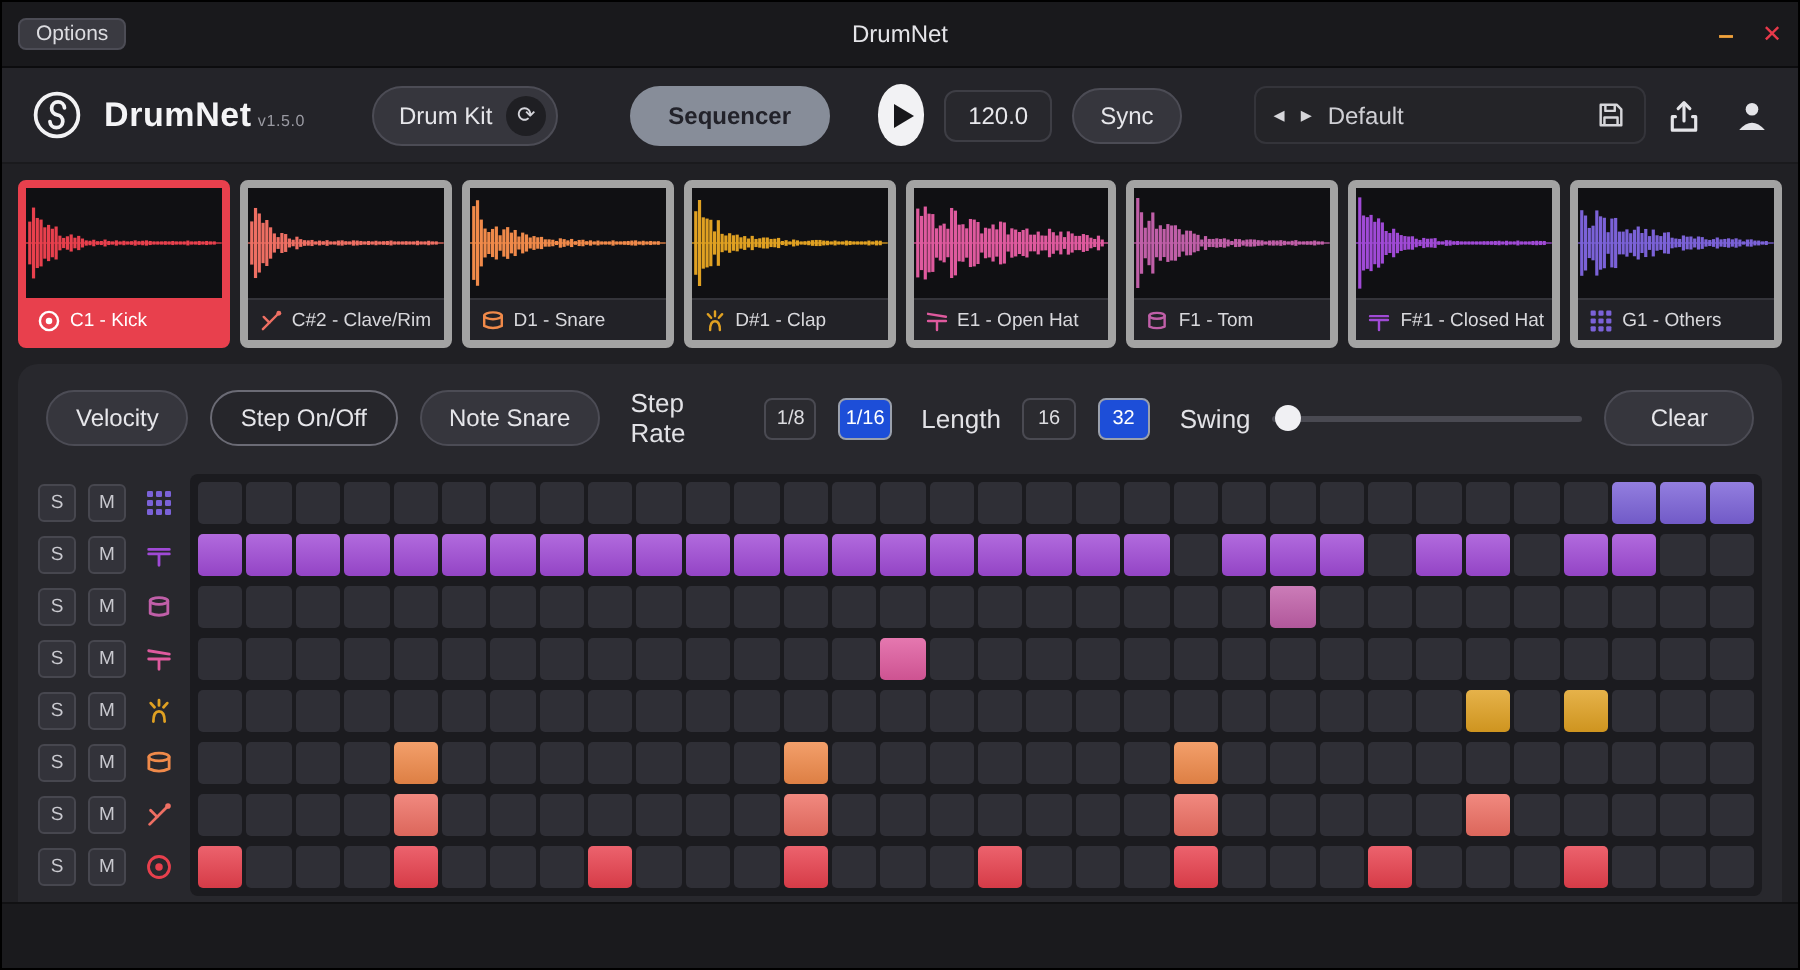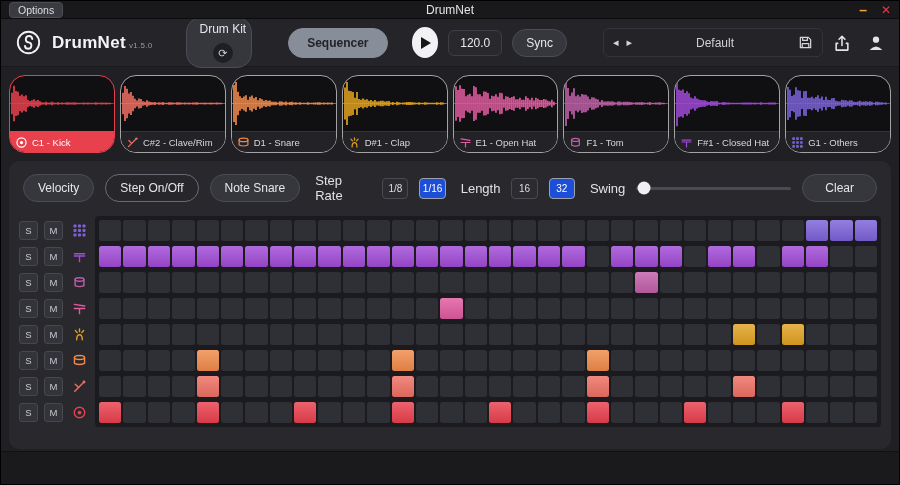--- a/index.html
+++ b/index.html
@@ -1,49 +1,49 @@
 <!DOCTYPE html>
 <html><head>
 <meta charset="utf-8">
 <style>
   * { margin:0; padding:0; box-sizing:border-box; }
   html,body { width:900px; height:485px; overflow:hidden; background:#141416; }
   body { font-family:"Liberation Sans","DejaVu Sans",sans-serif; }
   .window { position:relative; width:900px; height:485px; background:#202024; color:#e9e9ec; border:1px solid #000; overflow:hidden; }
 
   
-  .titlebar { height:18px; background:#19191c; display:flex; align-items:center; padding:0 8px; position:relative; border-bottom:1px solid #0c0c0e; }
+  .titlebar { height:33px; background:#19191c; display:flex; align-items:center; padding:0 8px; position:relative; border-bottom:1px solid #0c0c0e; }
   .options-btn { background:#3a3a41; border:1px solid #4c4c55; color:#dcdce0; font-size:10.5px; border-radius:4px; padding:1px 8px; cursor:pointer; }
   .titlebar-title { position:absolute; left:0; right:0; text-align:center; font-size:12px; color:#e4e4e8; pointer-events:none; }
   .win-controls { margin-left:auto; display:flex; gap:14px; z-index:2; align-items:center; }
   .min-btn { color:#f2a33c; font-size:14px; font-weight:bold; cursor:pointer; line-height:10px; }
   .close-btn { color:#e8394a; font-size:12px; font-weight:bold; cursor:pointer; }
 
   
   .header { height:48px; display:flex; align-items:center; gap:10px; padding:0 14px; background:#242429; border-bottom:1px solid #1a1a1d; }
   .logo { width:27px; height:27px; flex:0 0 auto; display:flex; align-items:center; justify-content:center; }
   .brand { font-size:17px; font-weight:bold; letter-spacing:.3px; color:#f4f4f6; }
   .version { font-size:8px; color:#9a9aa2; margin-left:3px; font-weight:normal; }
   .pill { background:#36363d; border:1px solid #4c4c55; border-radius:15px; color:#e6e6ea; font-size:12px; padding:6px 14px; cursor:pointer; white-space:nowrap; }
-  .drumkit-pill { display:flex; align-items:center; gap:7px; padding:4px 5px 4px 12px; margin-left:24px;flex-direction:column; }
+  .drumkit-pill { display:flex; align-items:center; gap:7px; padding:4px 5px 4px 12px; margin-left:24px; }
   .refresh-circle { width:20px; height:20px; border-radius:50%; background:#1f1f23; display:flex; align-items:center; justify-content:center; font-size:11px; color:#d4d4da; }
   .sequencer-pill { background:#878d99; border-color:#878d99; color:#22222a; font-weight:bold; margin-left:26px; padding:7px 18px; }
   .play-btn { width:31px; height:31px; border-radius:50%; background:#f2f2f4; display:flex; align-items:center; justify-content:center; border:none; cursor:pointer; margin-left:14px; }
   .play-tri { width:0; height:0; border-left:10px solid #17171a; border-top:6px solid transparent; border-bottom:6px solid transparent; margin-left:3px; }
   .bpm-box { background:#28282d; border:1px solid #3e3e45; border-radius:6px; padding:5px 11px; font-size:12px; color:#e8e8ec; cursor:pointer; }
   .sync-pill { padding:6px 13px; }
   .preset-bar { display:flex; align-items:center; gap:8px; background:#242428; border:1px solid #34343a; border-radius:6px; height:29px; width:252px; padding:0 9px; margin-left:26px; }
   .preset-arrow { color:#d6d6da; font-size:11px; cursor:pointer; background:none; border:none; }
-  .preset-name { flex:1; text-align:center; font-size:12px; color:#cfcfd4; }
+  .preset-name { flex:1; font-size:12px; color:#cfcfd4; }
   .icon-btn { background:none; border:none; cursor:pointer; display:flex; align-items:center; justify-content:center; }
   .hdr-right { margin-left:auto; display:flex; gap:16px; align-items:center; }
 
   
   .pad-strip { display:flex; gap:5px; padding:8px 8px 0 8px; }
-  .pad { flex:1; border:1px solid #a3a3a3; border-radius:16px; overflow:hidden; background:#101013; cursor:pointer; min-width:0; }
+  .pad { flex:1; border:4px solid #a3a3a3; border-radius:4px; overflow:hidden; background:#101013; cursor:pointer; min-width:0; }
   .pad.selected { border-color:#e8404d; }
   .pad-wave { height:55px; display:block; }
   .pad-wave svg { width:100%; height:55px; display:block; }
   .pad-label { height:21px; background:#222227; display:flex; align-items:center; gap:4px; padding:0 5px; font-size:9.5px; color:#d8d8dc; border-top:1px solid #34343a; white-space:nowrap; overflow:hidden; }
   .pad.selected .pad-label { background:#e8404d; color:#fff; border-top-color:#e8404d; }
   .pad-icon { display:flex; align-items:center; flex:0 0 auto; }
 
   
   .panel { margin:8px; height:288px; background:#28282d; border-radius:10px; padding:12px 10px 0 10px; }
   .controls { display:flex; align-items:center; gap:11px; padding:0 4px; }

